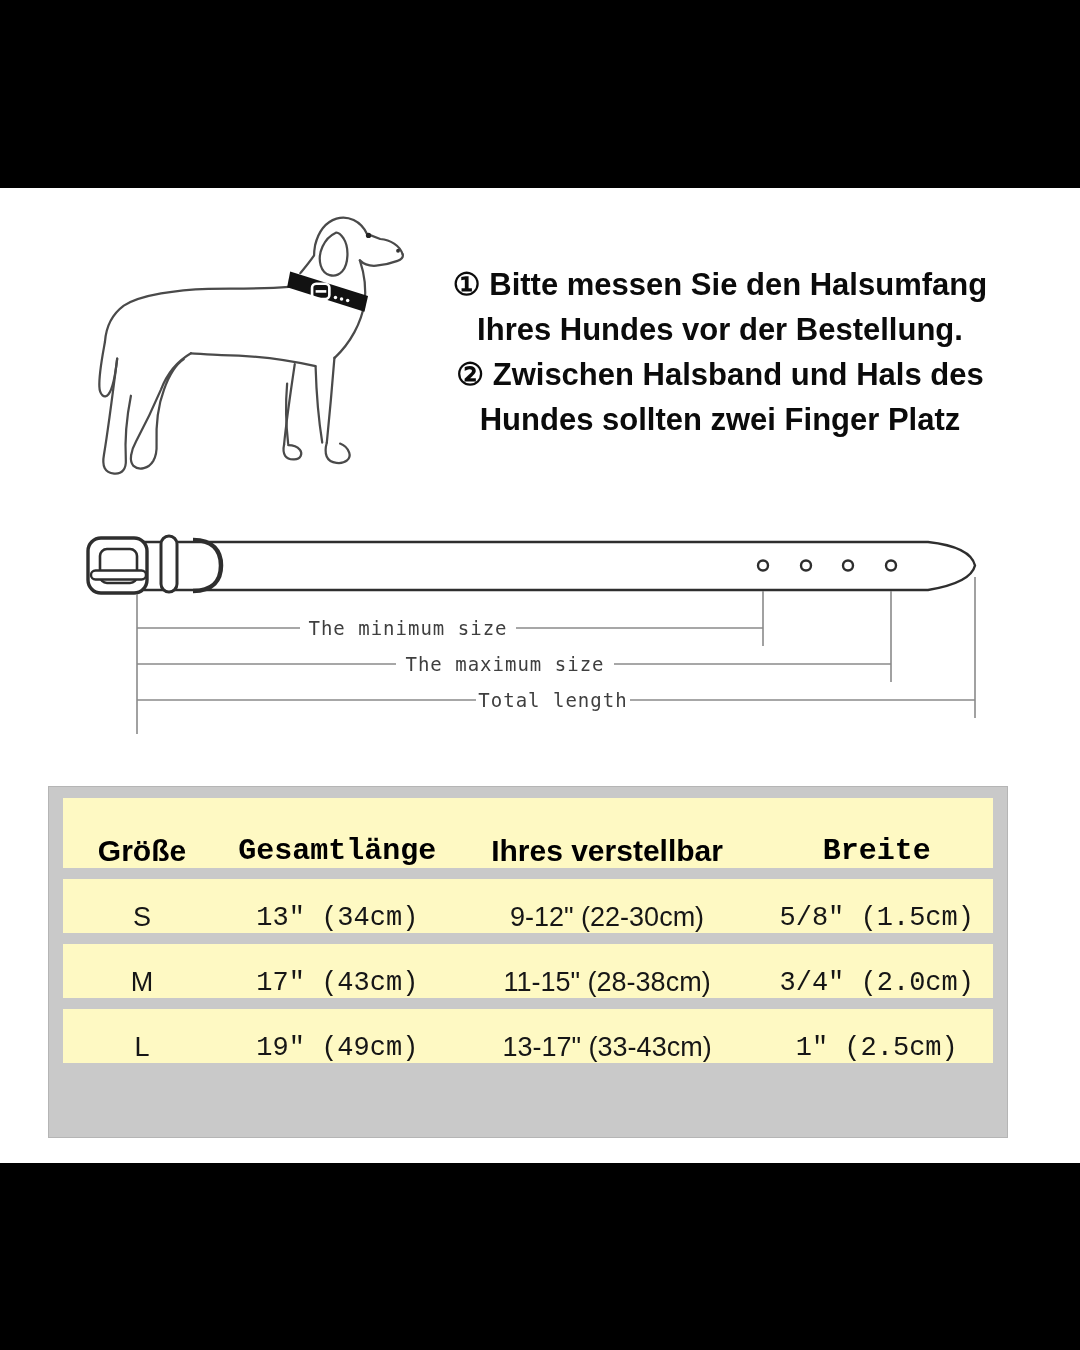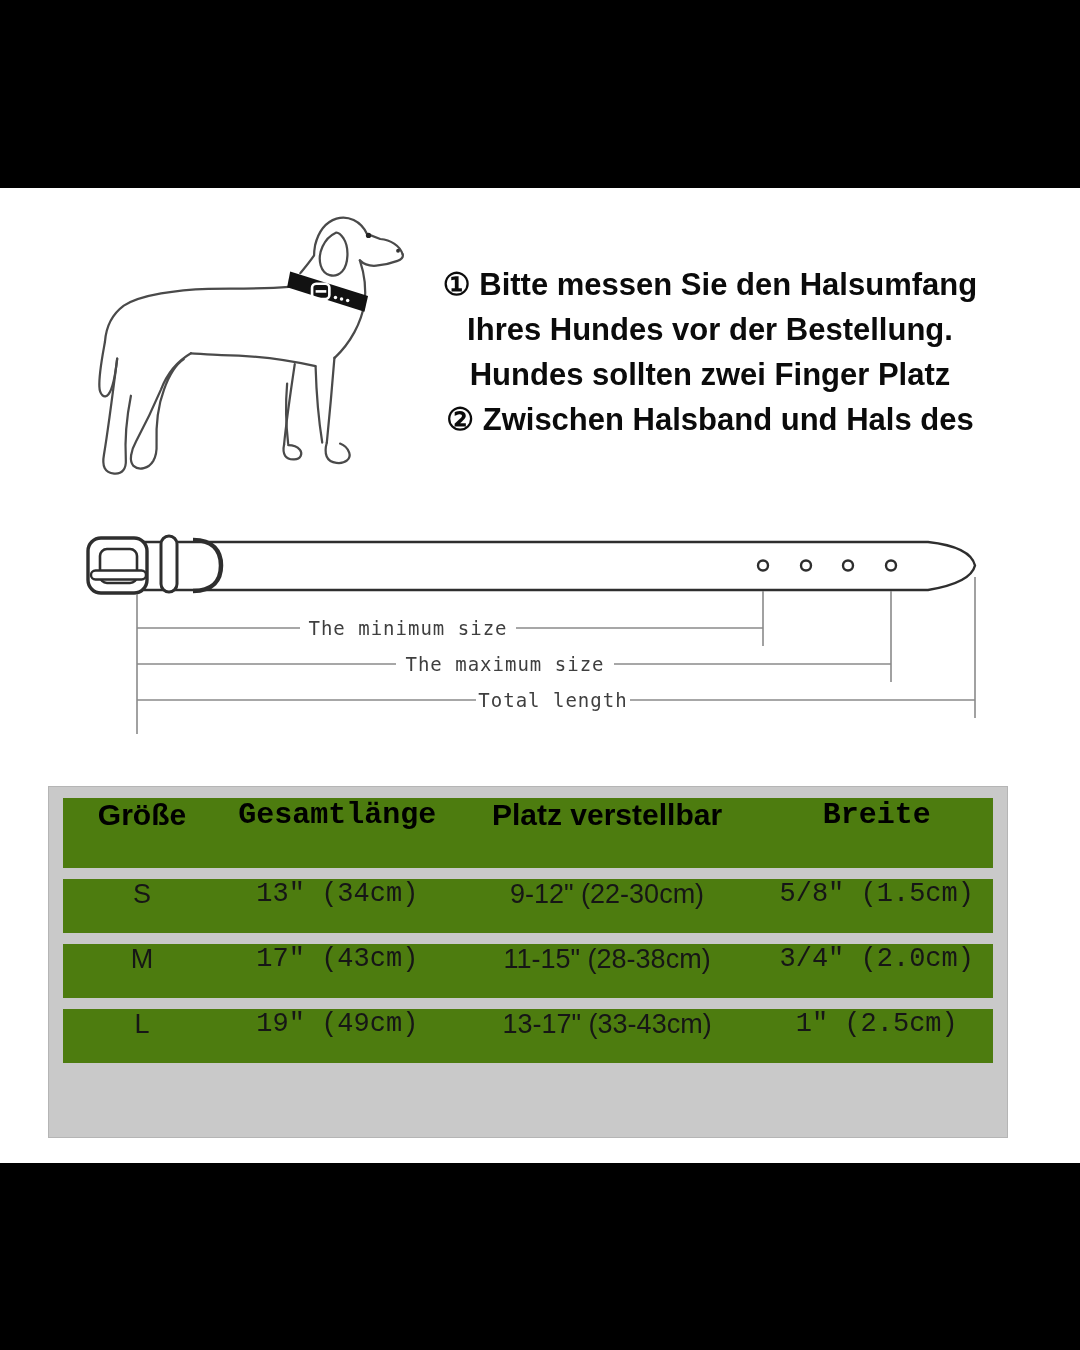--- a/index.html
+++ b/index.html
@@ -4,30 +4,30 @@
 <style>
   html,body{margin:0;padding:0;background:#fff;}
   .canvas{position:relative;width:1080px;height:1350px;background:#ffffff;
           font-family:"Liberation Sans",sans-serif;overflow:hidden;}
   .bar{position:absolute;left:0;width:1080px;background:#000;}
   .bar.top{top:0;height:188px;}
   .bar.bottom{top:1163px;height:187px;}
 
   .dog{position:absolute;left:78px;top:206px;width:346px;height:296px;}
 
-  .intro{position:absolute;left:398px;top:262px;width:624px;text-align:center;
+  .intro{position:absolute;left:408px;top:262px;width:624px;text-align:center;
          font-weight:bold;font-size:31px;line-height:45px;color:#0b0b0b;letter-spacing:0px;}
 
   .collar{position:absolute;left:60px;top:520px;width:960px;height:230px;}
   .dim-label{font-family:"DejaVu Sans Mono",monospace;font-size:19px;letter-spacing:1px;fill:#3f3f3f;}
 
   .table-frame{position:absolute;left:48px;top:786px;width:960px;height:352px;
                background:#c9c9c9;border:1px solid #b5b5b5;box-sizing:border-box;
                padding:11px 14px;display:flex;flex-direction:column;gap:11px;}
-  .trow{background:#4d7c0f;flex:0 0 54px;display:flex;align-items:flex-start;
+  .trow{background:#fef9c3;flex:0 0 54px;display:flex;align-items:flex-end;
         font-size:27px;color:#161616;}
   .trow.thead{flex:0 0 70px;font-weight:bold;font-size:30px;color:#000;}
   .c{text-align:center;}
   .c1{width:17%;}.c2{width:25%;font-family:Liberation Mono, monospace;}.c3{width:33%;}.c4{width:25%;font-family:Liberation Mono, monospace;}
 </style>
 </head>
 <body>
 
 <div class="canvas">
 
@@ -70,22 +70,22 @@
     <rect x="230" y="76" width="17" height="15" rx="4" fill="none" stroke="#ffffff" stroke-width="2.6"></rect>
     <line x1="233.5" y1="83.5" x2="244" y2="83.5" stroke="#ffffff" stroke-width="2.6"></line>
     <circle cx="253" cy="89.5" r="1.7" fill="#fff"></circle>
     <circle cx="259" cy="91" r="1.7" fill="#fff"></circle>
     <circle cx="265" cy="92.5" r="1.7" fill="#fff"></circle>
   </svg>
 
   <div class="intro">
     <div>① Bitte messen Sie den Halsumfang</div>
     <div>Ihres Hundes vor der Bestellung.</div>
+    <div>② Zwischen Halsband und Hals des</div>
     <div>Hundes sollten zwei Finger Platz</div>
-    <div>② Zwischen Halsband und Hals des</div>
   </div>
 
   <svg class="collar" viewBox="0 0 960 230">
     <g fill="none" stroke="#2e2e2e" stroke-width="2.4" stroke-linejoin="round">
 
       <path fill="#ffffff" d="M84,22 H868 C895,25 912,33 915,45.5 C912,58 895,65.5 868,70 H84 Z"></path>
 
       <rect x="101" y="16" width="16" height="56" rx="8" fill="#ffffff" stroke-width="3"></rect>
 
       <path d="M133,20 C153,20 161,31 161,45.5 C161,60 153,71 133,71" stroke-width="4.5"></path>
@@ -115,21 +115,21 @@
     </g>
     <text class="dim-label" x="348" y="114.5" text-anchor="middle">The minimum size</text>
     <text class="dim-label" x="445" y="150.5" text-anchor="middle">The maximum size</text>
     <text class="dim-label" x="493" y="186.5" text-anchor="middle">Total length</text>
   </svg>
 
   <div class="table-frame">
     <div class="trow thead">
       <div class="c c1">Größe</div>
       <div class="c c2">Gesamtlänge</div>
-      <div class="c c3">Platz verstellbar</div>
+      <div class="c c3">Ihres verstellbar</div>
       <div class="c c4">Breite</div>
     </div>
     <div class="trow">
       <div class="c c1">S</div>
       <div class="c c2">13" (34cm)</div>
       <div class="c c3">9-12" (22-30cm)</div>
       <div class="c c4">5/8" (1.5cm)</div>
     </div>
     <div class="trow">
       <div class="c c1">M</div>

